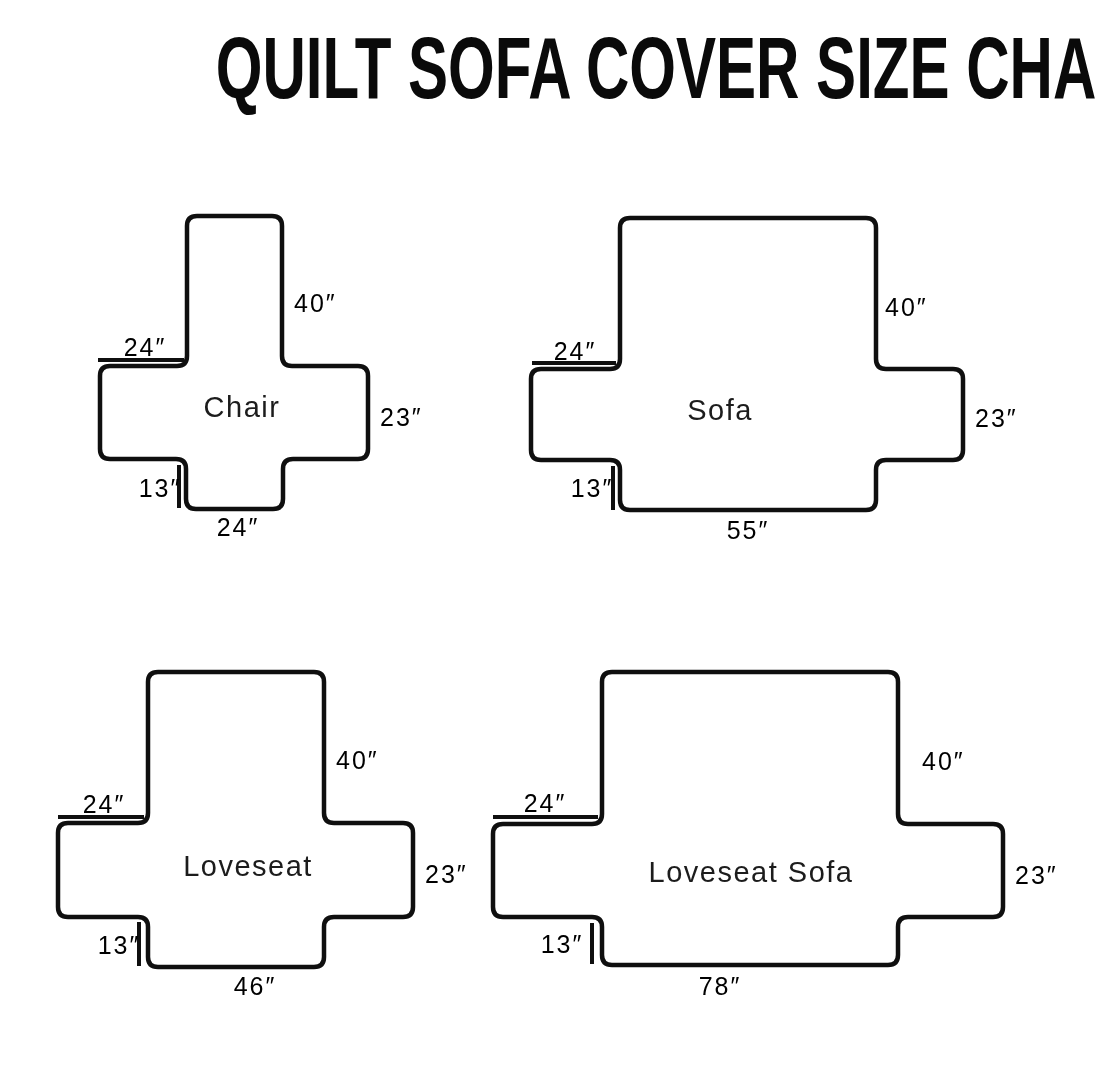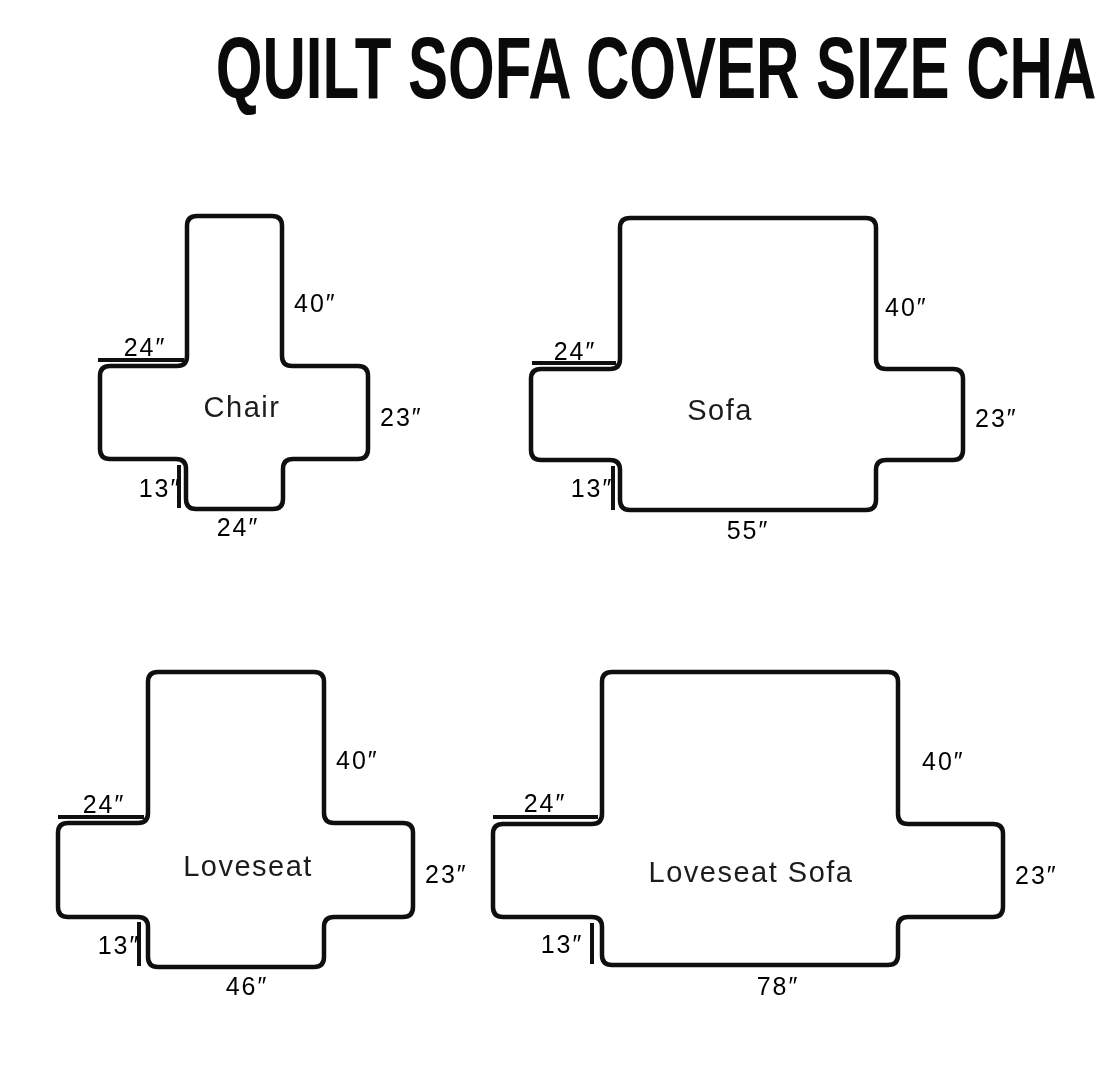--- a/index.html
+++ b/index.html
@@ -105,25 +105,25 @@
     <div class="lbl cc" style="left:592px; top:488px;">13″</div>
     <div class="lbl cc" style="left:748px; top:530px;">55″</div>
   </div>
 
   <div>
     <div class="lbl ml" style="left:336px; top:760px;">40″</div>
     <div class="lbl cc" style="left:104px; top:804px;">24″</div>
     <div class="lbl name cc" style="left:248px; top:866px;">Loveseat</div>
     <div class="lbl ml" style="left:425px; top:874px;">23″</div>
     <div class="lbl cc" style="left:119px; top:945px;">13″</div>
-    <div class="lbl cc" style="left:247px; top:986px;">46″</div>
+    <div class="lbl cc" style="left:255px; top:986px;">46″</div>
   </div>
 
   <div>
     <div class="lbl ml" style="left:922px;  top:761px;">40″</div>
     <div class="lbl cc" style="left:545px;  top:803px;">24″</div>
     <div class="lbl name cc" style="left:751px; top:872px;">Loveseat Sofa</div>
     <div class="lbl ml" style="left:1015px; top:875px;">23″</div>
     <div class="lbl cc" style="left:562px;  top:944px;">13″</div>
-    <div class="lbl cc" style="left:778px;  top:986px;">78″</div>
+    <div class="lbl cc" style="left:720px;  top:986px;">78″</div>
   </div>
 
 </div>
 
 </body></html>

